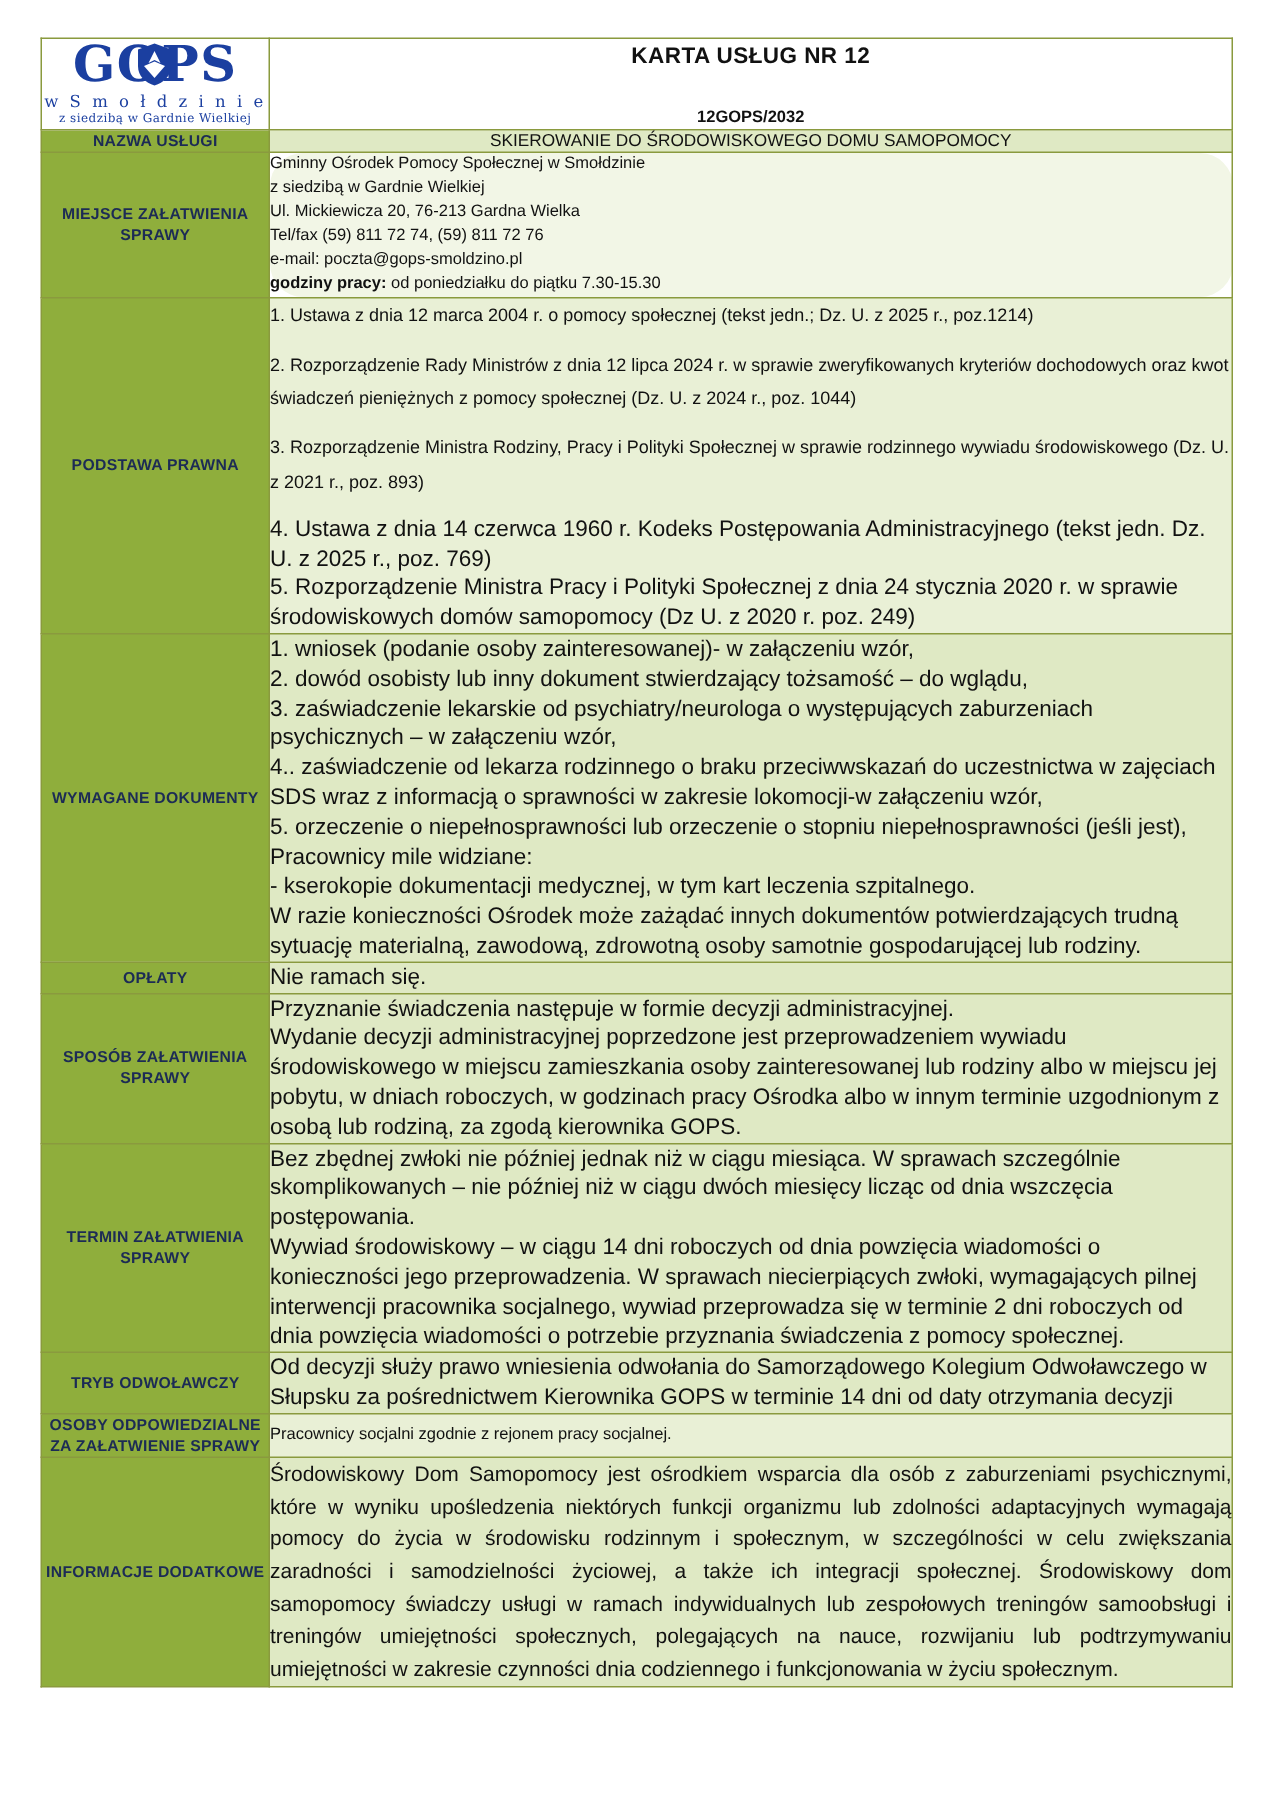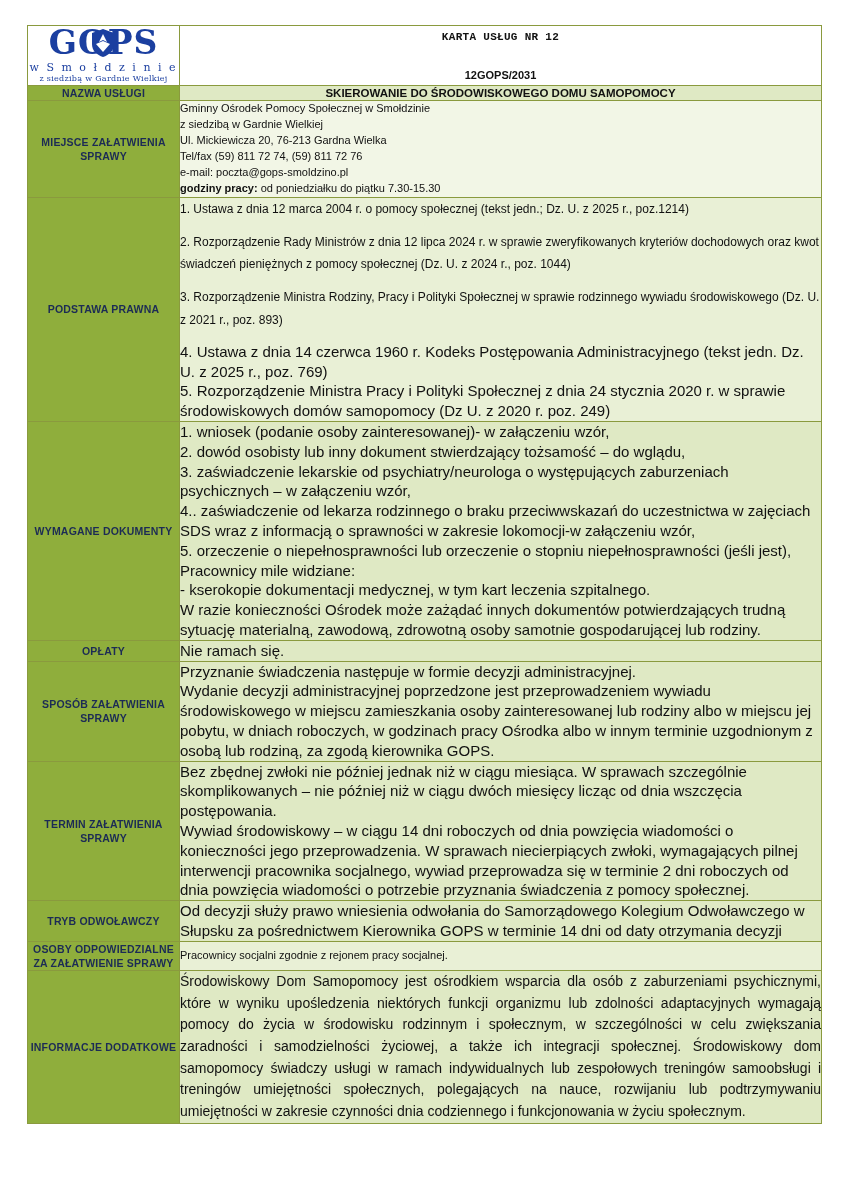--- a/index.html
+++ b/index.html
@@ -50,20 +50,21 @@
     padding: 6px 8px;
     font-size: 11px;
     line-height: 1.45;
     color: #111;
   }
   .content-cell.mid {
     background: #dfe9c4;
   }
   .content-cell.light {
     background: #f2f6e6;
+    border-radius: 22px;
   }
   .content-cell.pale {
     background: #e9f0d6;
   }
 
   
   .logo-cell {
     width: 152px;
     background: #ffffff;
     text-align: center;
@@ -104,35 +105,34 @@
     transform: translate(-50%, -50%);
     width: 26px;
     height: 30px;
   }
   .header-cell {
     background: #ffffff;
     text-align: center;
     padding: 10px 6px;
   }
   .header-title {
-    font-size: 11px;
+    font-size: 15px;
     font-weight: bold;
     color: #111;
     letter-spacing: .3px;
-    font-family: Liberation Mono, monospace;
   }
   .header-code {
     font-size: 11px;
     font-weight: bold;
     color: #111;
     margin-top: 26px;
   }
   .service-title {
     text-align: center;
-    font-weight: bold;
+    font-weight: normal;
     font-size: 11.5px;
     color: #111;
     padding: 6px 4px;
     background: #dfe9c4;
   }
   .big {
     font-size: 12px;
     line-height: 1.9;
   }
   .tight {
@@ -165,21 +165,21 @@
                 <path d="M13 6 L17 14 L13 12 L9 14 Z" fill="#ffffff"></path>
                 <path d="M6 16 L13 13 L20 16 L13 24 Z" fill="#ffffff"></path>
               </svg>
             </div>
             <div class="logo-sub1">w  S m o ł d z i n i e</div>
             <div class="logo-sub2">z siedzibą w Gardnie Wielkiej</div>
           </div>
         </td>
         <td class="header-cell">
           <div class="header-title">KARTA USŁUG NR 12</div>
-          <div class="header-code">12GOPS/2031</div>
+          <div class="header-code">12GOPS/2032</div>
         </td>
       </tr>
 
       <tr>
         <td class="label-cell">NAZWA USŁUGI</td>
         <td class="service-title">SKIEROWANIE DO ŚRODOWISKOWEGO DOMU SAMOPOMOCY</td>
       </tr>
 
       <tr>
         <td class="label-cell">MIEJSCE ZAŁATWIENIA SPRAWY</td>

